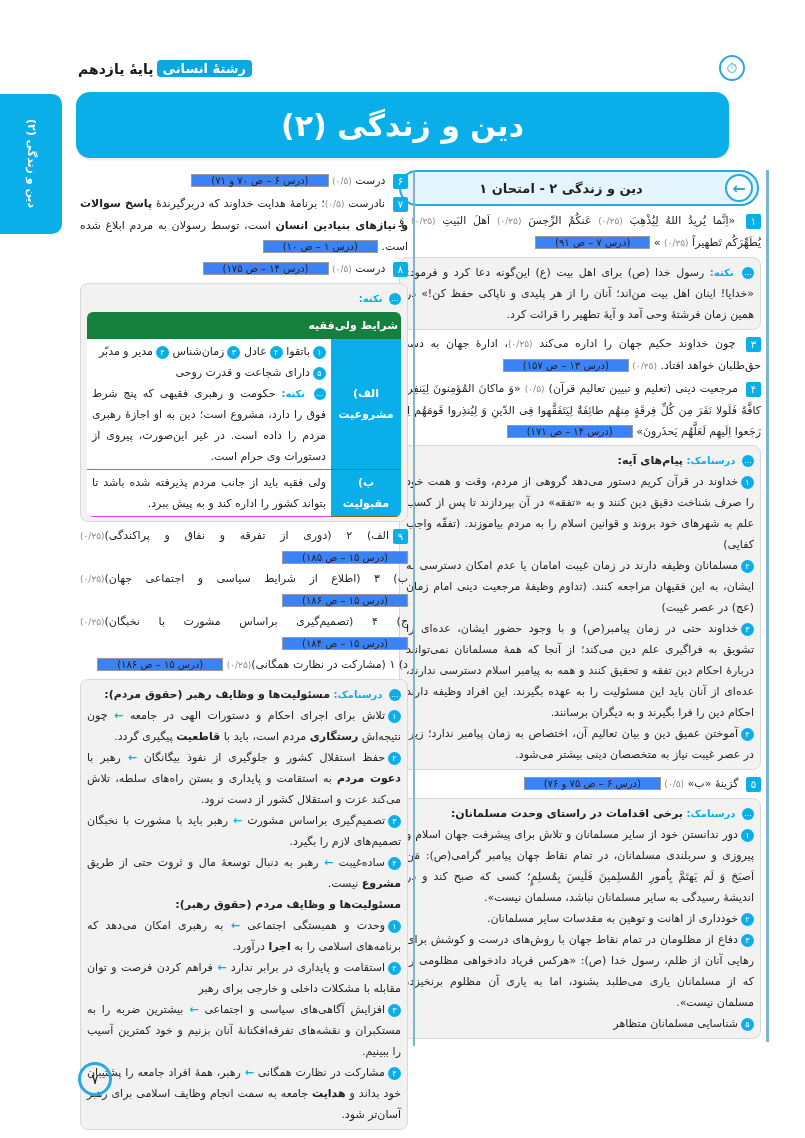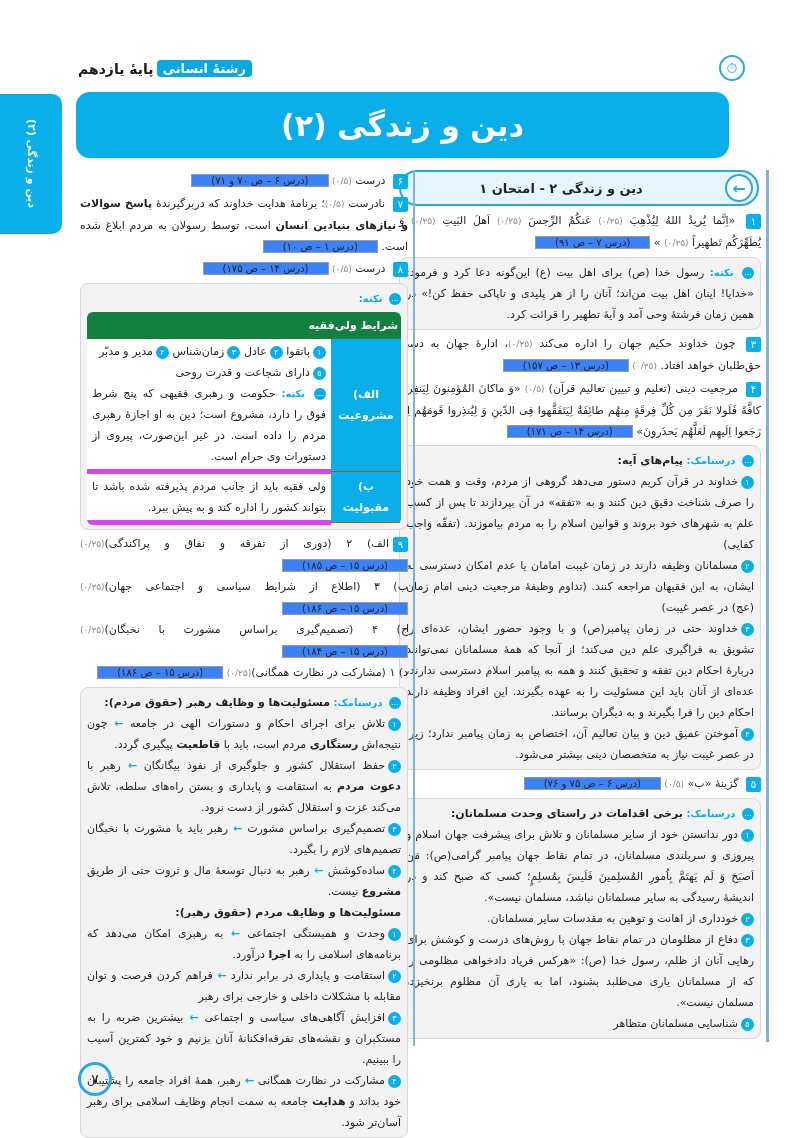--- a/index.html
+++ b/index.html
@@ -34,21 +34,21 @@
 
   .note-box { background: #f2f2f2; border: 1px solid #d8d8d8; border-radius: 8px; padding: 4px 6px; margin: 3px 0; }
   .note-tag { color: #0aaee8; font-weight: bold; font-size: 10px; }
   .note-dot { display: inline-block; width: 12px; height: 12px; background: #0aaee8; border-radius: 50%; vertical-align: middle; margin-left: 3px; color: #fff; font-size: 8px; text-align: center; line-height: 12px; }
   .bullet { display: inline-block; width: 13px; height: 13px; border-radius: 50%; background: #0aaee8; color: #fff; font-size: 8px; line-height: 13px; text-align: center; margin-left: 3px; vertical-align: middle; }
   .bold { font-weight: bold; }
   .arr { color: #0aaee8; font-weight: bold; }
 
   table.cond { width: 100%; border-collapse: collapse; margin-top: 3px; border-radius: 6px; overflow: hidden; }
   table.cond th { background: #15803d; color: #fff; font-size: 11px; padding: 3px; }
-  table.cond td { font-size: 11px; line-height: 21px; padding: 2px 5px; background: #fff; border-bottom: 5px solid #d946ef; vertical-align: middle; }
+  table.cond td { font-size: 11px; line-height: 21px; padding: 2px 5px; background: #fff; border-bottom: 1px solid #d946ef; vertical-align: middle; }
   table.cond td.lbl { background: #0aaee8; color: #fff; width: 70px; text-align: center; font-weight: bold; border-bottom: 1px solid #a16207; }
 
   .page-num { position: absolute; left: 78px; top: 1062px; width: 34px; height: 34px; border: 3px solid #29a9df; border-radius: 50%; display: flex; align-items: center; justify-content: center; font-size: 14px; }
 </style>
 </head>
 <body>
 
 <div class="header-row">
   <div class="grade-label">
     <span class="g2">رشتهٔ انسانی</span>
@@ -206,21 +206,21 @@
 
   <div class="note-box">
     <div>
       <span class="note-dot">…</span>
       <span class="note-tag">درسنامک:</span>
       <span class="bold">مسئولیت‌ها و وظایف رهبر (حقوق مردم):</span>
     </div>
     <div><span class="bullet">۱</span><span>تلاش برای اجرای احکام و دستورات الهی در جامعه</span> <span class="arr">←</span> <span>چون نتیجه‌اش</span> <span class="bold">رستگاری</span> <span>مردم است، باید با</span> <span class="bold">قاطعیت</span> <span>پیگیری گردد.</span></div>
     <div><span class="bullet">۲</span><span>حفظ استقلال کشور و جلوگیری از نفوذ بیگانگان</span> <span class="arr">←</span> <span>رهبر با</span> <span class="bold">دعوت مردم</span> <span>به استقامت و پایداری و بستن راه‌های سلطه، تلاش می‌کند عزت و استقلال کشور از دست نرود.</span></div>
     <div><span class="bullet">۳</span><span>تصمیم‌گیری براساس مشورت</span> <span class="arr">←</span> <span>رهبر باید با مشورت با نخبگان تصمیم‌های لازم را بگیرد.</span></div>
-    <div><span class="bullet">۴</span><span>ساده‌کوشش</span> <span class="arr">←</span> <span>رهبر به دنبال توسعهٔ مال و ثروت حتی از طریق</span> <span class="bold">مشروع</span> <span>نیست.</span></div>
+    <div><span class="bullet">۴</span><span>ساده‌غیبت</span> <span class="arr">←</span> <span>رهبر به دنبال توسعهٔ مال و ثروت حتی از طریق</span> <span class="bold">مشروع</span> <span>نیست.</span></div>
     <div class="bold">مسئولیت‌ها و وظایف مردم (حقوق رهبر):</div>
     <div><span class="bullet">۱</span><span>وحدت و همبستگی اجتماعی</span> <span class="arr">←</span> <span>به رهبری امکان می‌دهد که برنامه‌های اسلامی را به</span> <span class="bold">اجرا</span> <span>درآورد.</span></div>
     <div><span class="bullet">۲</span><span>استقامت و پایداری در برابر ندارد</span> <span class="arr">←</span> <span>فراهم کردن فرصت و توان مقابله با مشکلات داخلی و خارجی برای رهبر</span></div>
     <div><span class="bullet">۳</span><span>افزایش آگاهی‌های سیاسی و اجتماعی</span> <span class="arr">←</span> <span>بیشترین ضربه را به مستکبران و نقشه‌های تفرقه‌افکنانهٔ آنان بزنیم و خود کمترین آسیب را ببینیم.</span></div>
     <div><span class="bullet">۴</span><span>مشارکت در نظارت همگانی</span> <span class="arr">←</span> <span>رهبر، همهٔ افراد جامعه را پشتیبان خود بداند و</span> <span class="bold">هدایت</span> <span>جامعه به سمت انجام وظایف اسلامی برای رهبر آسان‌تر شود.</span></div>
 
   </div>
 </div>
 
 <div class="page-num">۷</div>

